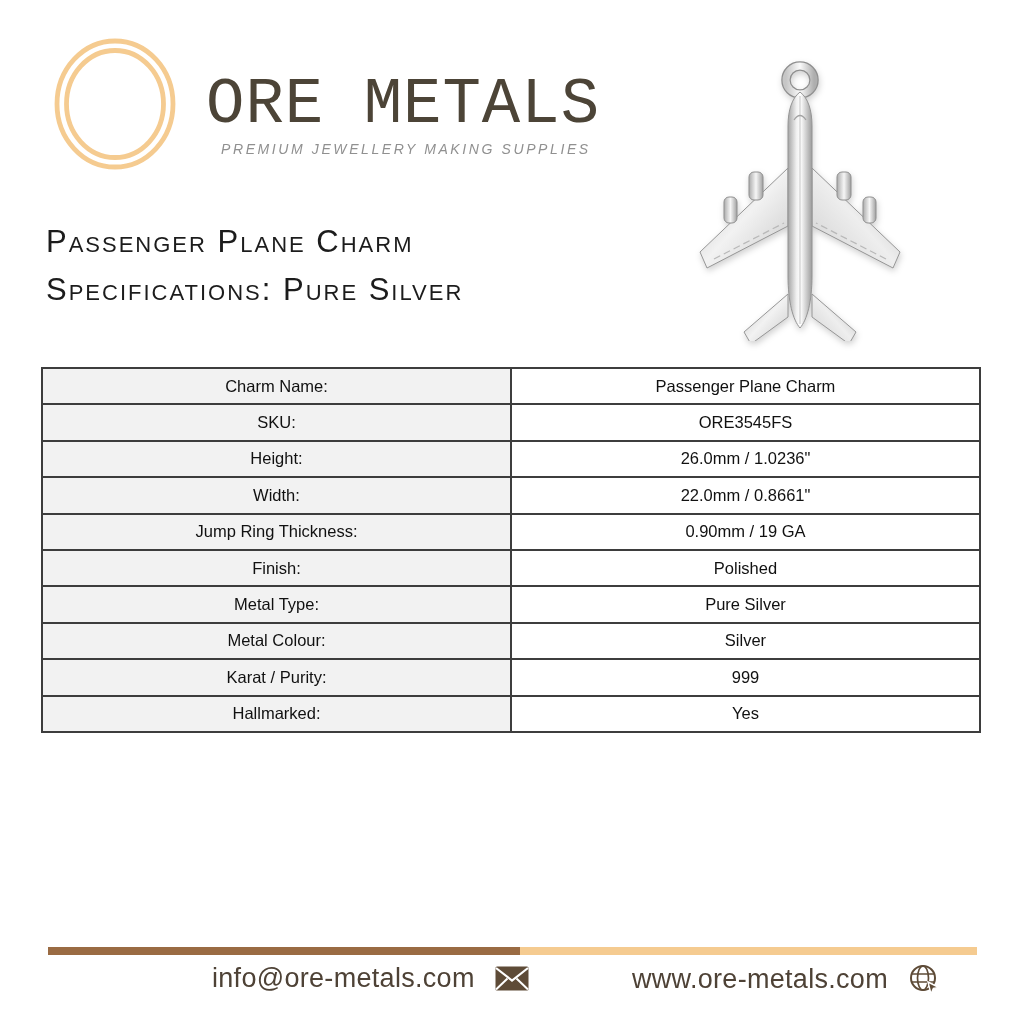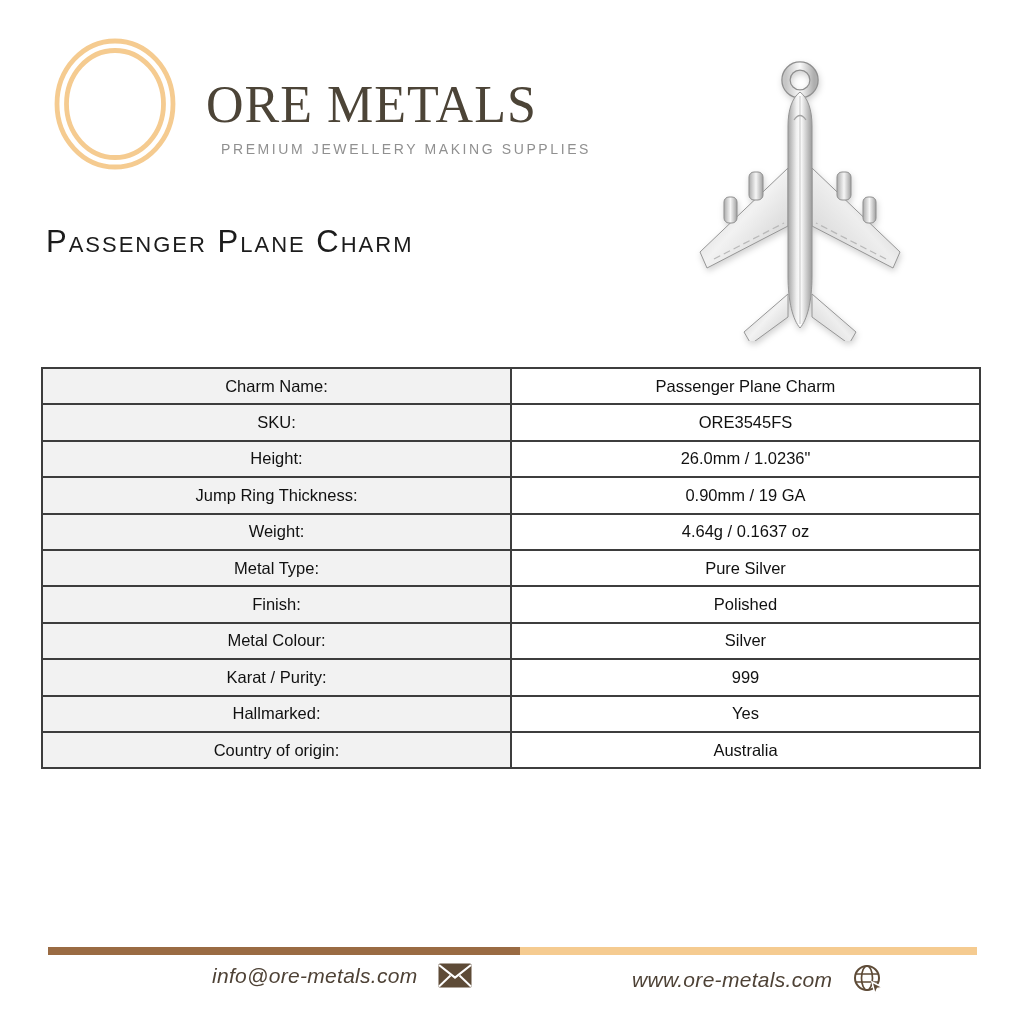--- a/index.html
+++ b/index.html
@@ -18,28 +18,29 @@
   body{
     width:1024px;height:1024px;position:relative;overflow:hidden;
     background:#ffffff;
     font-family:"Liberation Sans", sans-serif;
   }
 
   
   .logo-ring{position:absolute;left:54px;top:38px;width:122px;height:132px;}
   .brand-text{position:absolute;left:206px;top:72px;}
   .brand-name{
-    font-family:Liberation Serif, serif;
-    font-size:52px;line-height:66px;letter-spacing:1px;
-    color:var(--logo-text,#4C4437);white-space:nowrap;font-weight:400;
+    font-family:Liberation Mono, monospace;
+    font-size:64px;line-height:66px;letter-spacing:1px;
+    color:var(--logo-text,#4C4437);white-space:nowrap;font-weight:400;text-align:right;
   }
   .brand-tagline{
     margin-top:3px;margin-left:15px;
     font-size:14px;letter-spacing:2.6px;color:var(--tagline-gray,#909090);
     white-space:nowrap;
+    font-style:italic;
   }
 
   
   .heading{
     position:absolute;left:46px;top:218px;
     font-variant:small-caps;
     font-size:31px;line-height:48px;letter-spacing:2px;
     color:var(--heading-text,#1C1C1C);font-weight:400;
   }
 
@@ -60,23 +61,22 @@
   .spec-table td.label{width:50%;background:var(--table-label-bg,#F2F2F2);}
   .spec-table td.value{background:#ffffff;}
 
   
   .footer-bar{position:absolute;left:48px;top:947px;width:929px;height:8px;display:flex;}
   .footer-bar .seg-brown{width:472px;height:100%;background:var(--accent-brown,#9A6B43);}
   .footer-bar .seg-gold{flex:1;height:100%;background:var(--accent-gold,#F5CB90);}
 
   .contact{
     position:absolute;top:963px;display:flex;align-items:center;gap:20px;
-    font-size:21px;color:var(--footer-text,#4E4236);letter-spacing:0.3px;
+    font-size:27px;color:var(--footer-text,#4E4236);letter-spacing:0.3px;
     cursor:pointer;
-    font-style:italic;
   }
   .contact-email{left:212px;}
   .contact-website{left:632px;text-align:center;}
   .contact .icon{display:inline-flex;align-items:center;}
 </style>
 </head>
 <body>
 
 <div class="logo-ring">
   <svg width="122" height="132" viewBox="0 0 122 132">
@@ -85,20 +85,21 @@
   </svg>
 </div>
 
 <div class="brand-text">
   <div class="brand-name">ORE METALS</div>
   <div class="brand-tagline">PREMIUM JEWELLERY MAKING SUPPLIES</div>
 </div>
 
 <div class="heading">
   <div>Passenger Plane Charm</div>
+  <div>Specifications: Pure Silver</div>
 </div>
 
 <div class="plane-wrap">
   <svg width="228" height="285" viewBox="0 0 228 285">
     <defs>
       <linearGradient id="ringGrad" x1="0" y1="0" x2="1" y2="0">
         <stop offset="0" stop-color="#c6c6c6"></stop>
           <stop offset="0.5" stop-color="#fafafa"></stop>
           <stop offset="1" stop-color="#aeaeae"></stop>
       </linearGradient>
@@ -156,50 +157,46 @@
       </tr>
       <tr>
         <td class="label">SKU:</td>
         <td class="value">ORE3545FS</td>
       </tr>
       <tr>
         <td class="label">Height:</td>
         <td class="value">26.0mm / 1.0236"</td>
       </tr>
       <tr>
+        <td class="label">Width:</td>
+        <td class="value">22.0mm / 0.8661"</td>
+      </tr>
+      <tr>
         <td class="label">Jump Ring Thickness:</td>
         <td class="value">0.90mm / 19 GA</td>
       </tr>
       <tr>
-        <td class="label">Weight:</td>
-        <td class="value">4.64g / 0.1637 oz</td>
+        <td class="label">Finish:</td>
+        <td class="value">Polished</td>
       </tr>
       <tr>
         <td class="label">Metal Type:</td>
         <td class="value">Pure Silver</td>
       </tr>
       <tr>
-        <td class="label">Finish:</td>
-        <td class="value">Polished</td>
-      </tr>
-      <tr>
         <td class="label">Metal Colour:</td>
         <td class="value">Silver</td>
       </tr>
       <tr>
         <td class="label">Karat / Purity:</td>
         <td class="value">999</td>
       </tr>
       <tr>
         <td class="label">Hallmarked:</td>
         <td class="value">Yes</td>
-      </tr>
-      <tr>
-        <td class="label">Country of origin:</td>
-        <td class="value">Australia</td>
       </tr>
     </tbody>
 </table>
 
 <div class="footer-bar">
   <div class="seg-brown"></div>
   <div class="seg-gold"></div>
 </div>
 
 <div class="contact contact-email">

